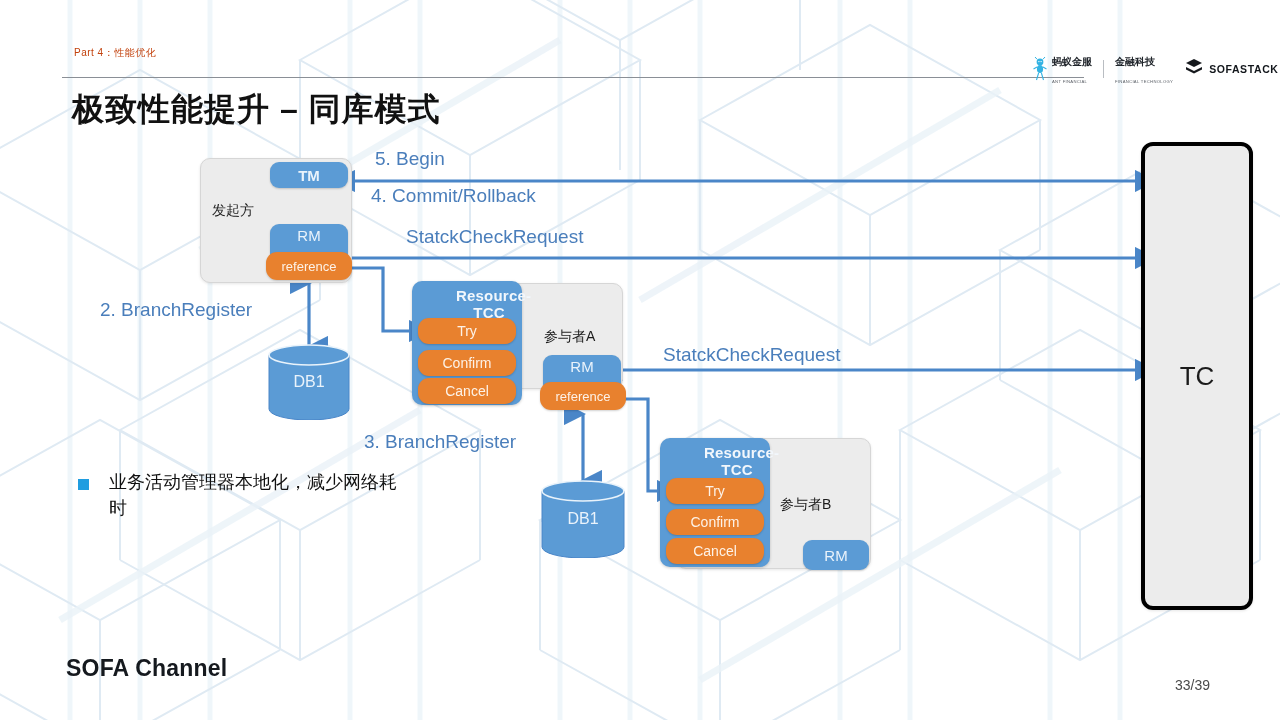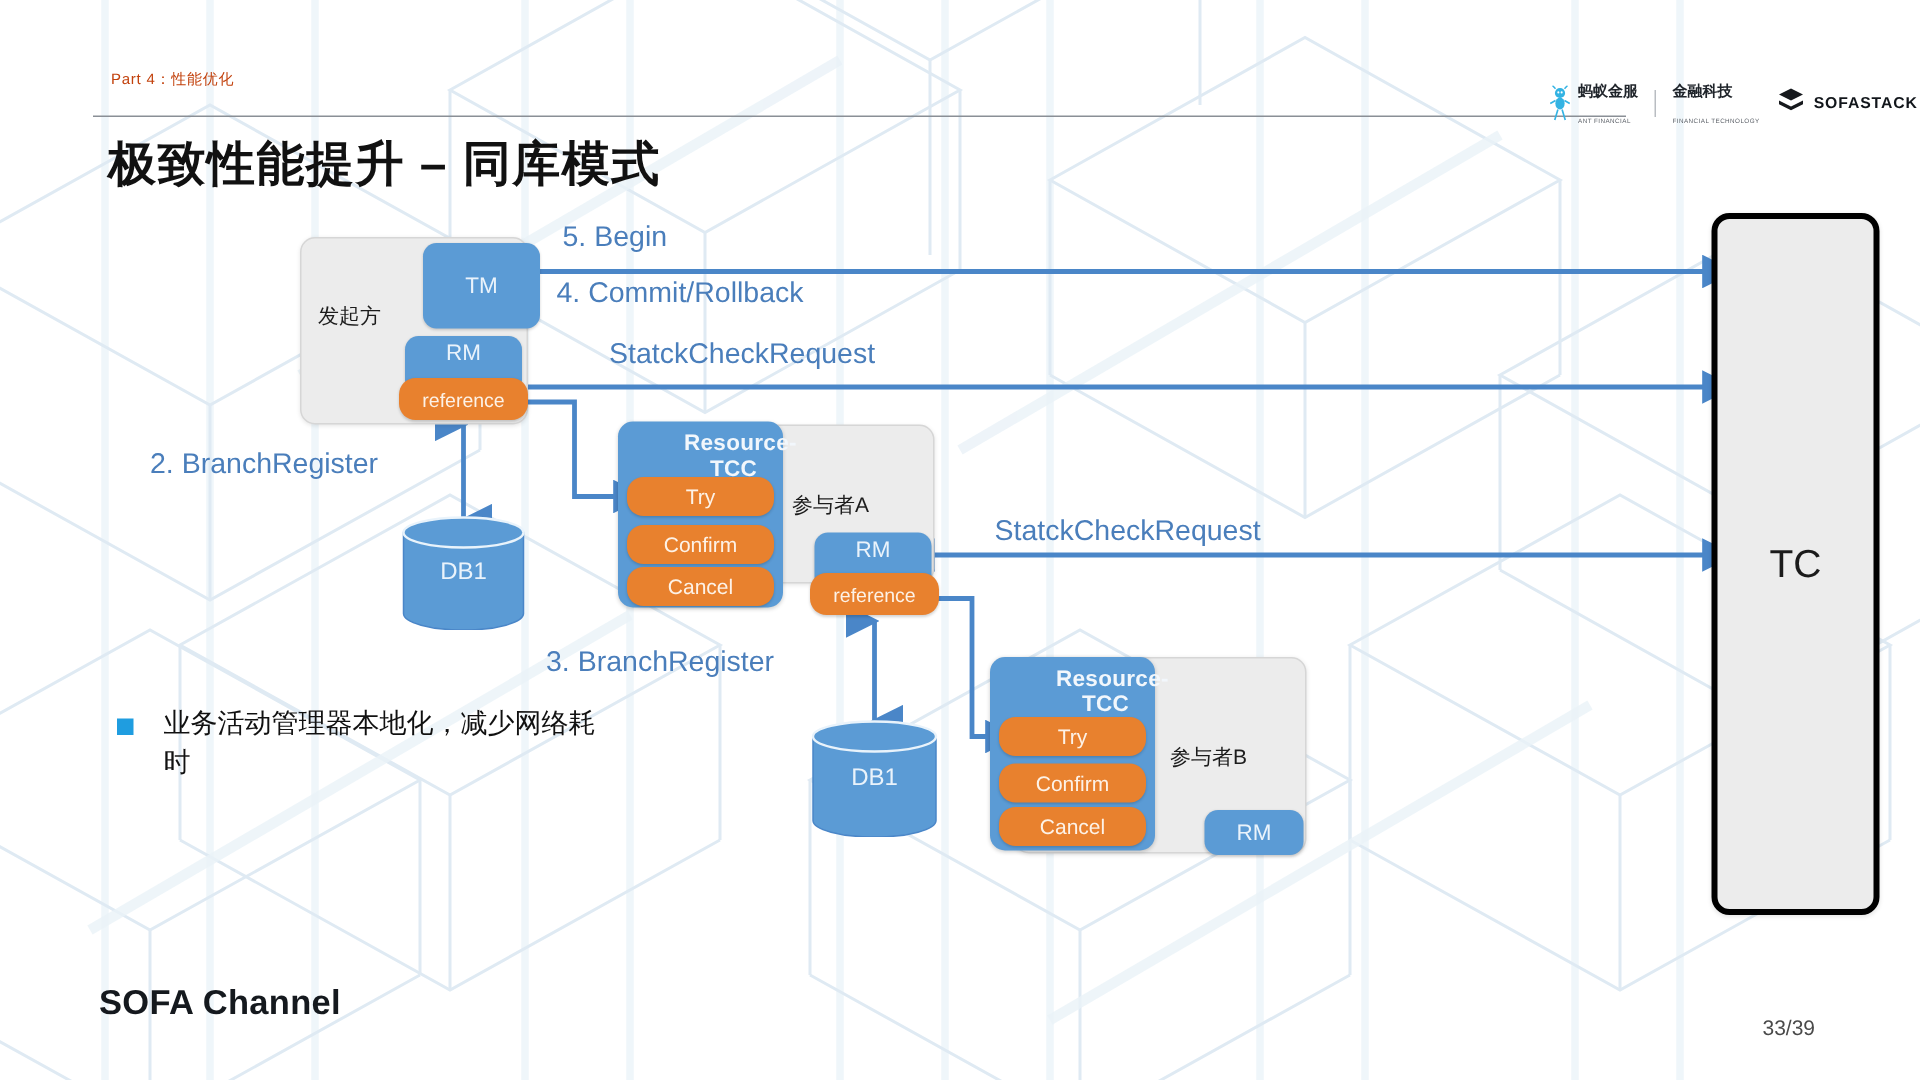--- a/index.html
+++ b/index.html
@@ -218,40 +218,40 @@
 
   <div class="flow-label" style="left:375px;top:148px;">5. Begin</div>
   <div class="flow-label" style="left:371px;top:185px;">4. Commit/Rollback</div>
   <div class="flow-label" style="left:406px;top:226px;">StatckCheckRequest</div>
   <div class="flow-label" style="left:663px;top:344px;">StatckCheckRequest</div>
   <div class="flow-label" style="left:100px;top:299px;">2. BranchRegister</div>
   <div class="flow-label" style="left:364px;top:431px;">3. BranchRegister</div>
 
   <div class="node gray-box" style="left:200px;top:158px;width:152px;height:125px;"></div>
   <div class="gray-label" style="left:212px;top:202px;">发起方</div>
-  <div class="node rr blue-box" style="left:282px;top:162px;width:78px;height:57px;">
+  <div class="node rr blue-box" style="left:270px;top:162px;width:78px;height:26px;font-weight:bold;">
     <span>TM</span>
   </div>
   <div class="node rr blue-box" style="left:270px;top:224px;width:78px;height:38px;align-items:flex-start;padding-top:3px;">
     <span>RM</span>
   </div>
   <div class="node orange-box" style="left:266px;top:252px;width:86px;height:28px;font-size:13px;">
     <span>reference</span>
   </div>
 
   <div class="node" style="left:267px;top:344px;width:84px;height:76px;">
     <svg width="84" height="76" viewBox="0 0 84 76" xmlns="http://www.w3.org/2000/svg">
       <path d="M2 11 L2 65 A40 11 0 0 0 82 65 L82 11 Z" fill="#5b9bd5" stroke="#4a86c8" stroke-width="1"></path>
       <ellipse cx="42" cy="11" rx="40" ry="10" fill="#5b9bd5" stroke="#e9f3fb" stroke-width="1.6"></ellipse>
     </svg>
     <div style="position:absolute;left:0;top:0;width:84px;height:76px;display:flex;align-items:center;justify-content:center;color:#eaf3fb;font-size:16px;">DB1</div>
   </div>
 
   <div class="node gray-box" style="left:428px;top:283px;width:195px;height:106px;"></div>
-  <div class="gray-label" style="left:528px;top:328px;">参与者A</div>
+  <div class="gray-label" style="left:544px;top:328px;">参与者A</div>
   <div class="node tcc-panel" style="left:412px;top:281px;width:110px;height:124px;">
     <div class="tcc-title">Resource-TCC</div>
   </div>
   <div class="node orange-box" style="left:418px;top:318px;width:98px;height:26px;">
     <span>Try</span>
   </div>
   <div class="node orange-box" style="left:418px;top:350px;width:98px;height:26px;">
     <span>Confirm</span>
   </div>
   <div class="node orange-box" style="left:418px;top:378px;width:98px;height:26px;">

